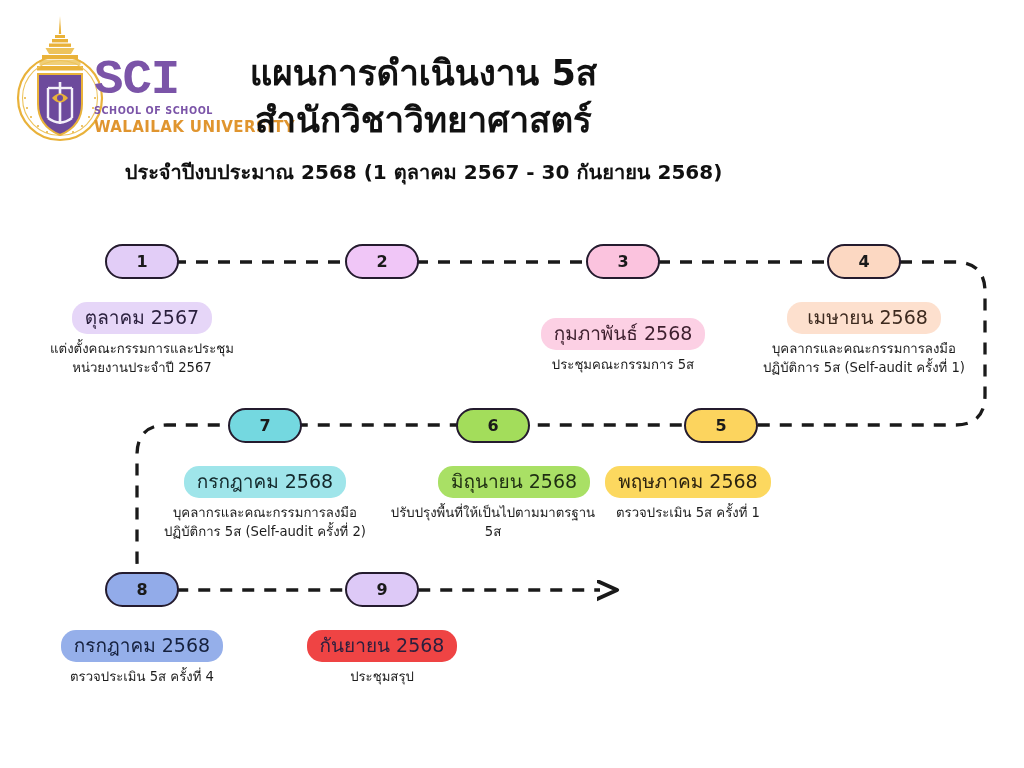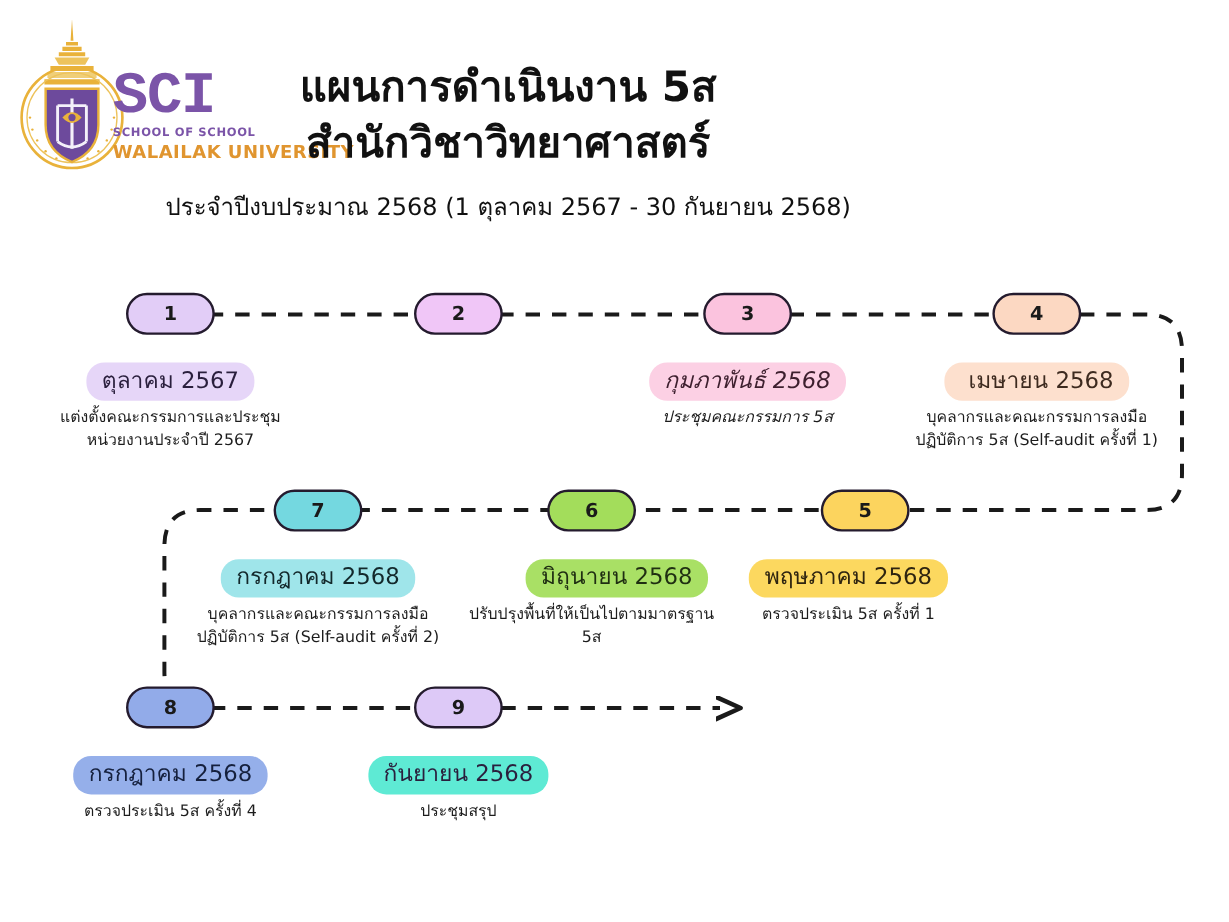--- a/index.html
+++ b/index.html
@@ -75,21 +75,21 @@
   }
   .title-line {
     font-family: "DejaVu Sans", "Liberation Sans", sans-serif;
     font-weight: 700;
     font-size: 35px;
     line-height: 1.34;
     color: #111111;
   }
   #subtitle {
     font-family: "DejaVu Sans", "Liberation Sans", sans-serif;
-    font-weight: 400;
+    font-weight: 700;
     font-size: 20px;
     color: #111111;
     margin-top: 12px;
   }
 
   
   #timeline {
     position: absolute;
     left: 0;
     top: 0;
@@ -243,44 +243,44 @@
     <span>8</span>
   </div>
   <div class="node" style="left: 345px; top: 572px; background: rgb(221, 201, 247);">
     <span>9</span>
   </div>
 
   <div class="item" style="left:34px;  top:302px;">
     <div class="month-badge" style="background: rgb(230, 214, 248); color: rgb(42, 31, 61);">ตุลาคม 2567</div>
     <div class="desc">แต่งตั้งคณะกรรมการและประชุมหน่วยงานประจำปี 2567</div>
   </div>
-  <div class="item" style="left:515px; top:302px;font-style:italic;">
+  <div class="item" style="left:515px; top:318px;">
     <div class="month-badge" style="background: rgb(252, 208, 228); color: rgb(61, 31, 46);">กุมภาพันธ์ 2568</div>
     <div class="desc">ประชุมคณะกรรมการ 5ส</div>
   </div>
   <div class="item" style="left:756px; top:302px;">
     <div class="month-badge" style="background: rgb(253, 224, 206); color: rgb(61, 42, 31); padding-left: 20px;">เมษายน 2568</div>
     <div class="desc">บุคลากรและคณะกรรมการลงมือปฏิบัติการ 5ส (Self-audit ครั้งที่ 1)</div>
   </div>
 
-  <div class="item" style="left:599px; top:466px;">
+  <div class="item" style="left:580px; top:466px;">
     <div class="month-badge" style="background: rgb(252, 216, 95); color: rgb(46, 36, 16);">พฤษภาคม 2568</div>
     <div class="desc">ตรวจประเมิน 5ส ครั้งที่ 1</div>
   </div>
   <div class="item" style="left:385px; top:466px;">
     <div class="month-badge" style="background: rgb(169, 224, 101); color: rgb(31, 46, 18); margin-left: 42px;">มิถุนายน 2568</div>
     <div class="desc">ปรับปรุงพื้นที่ให้เป็นไปตามมาตรฐาน 5ส</div>
   </div>
   <div class="item" style="left:157px; top:466px;">
     <div class="month-badge" style="background: rgb(159, 229, 234); color: rgb(19, 40, 43);">กรกฎาคม 2568</div>
     <div class="desc">บุคลากรและคณะกรรมการลงมือปฏิบัติการ 5ส (Self-audit ครั้งที่ 2)</div>
   </div>
 
   <div class="item" style="left:34px;  top:630px;">
     <div class="month-badge" style="background: rgb(149, 175, 234); color: rgb(21, 32, 61);">กรกฎาคม 2568</div>
     <div class="desc">ตรวจประเมิน 5ส ครั้งที่ 4</div>
   </div>
   <div class="item" style="left:274px; top:630px;">
-    <div class="month-badge" style="background: #5eead4; color: rgb(42, 31, 61);">กันยายน 2568</div>
+    <div class="month-badge" style="background: #ef4444; color: rgb(42, 31, 61);">กันยายน 2568</div>
     <div class="desc">ประชุมสรุป</div>
   </div>
 
 </div>
 
 </body></html>

